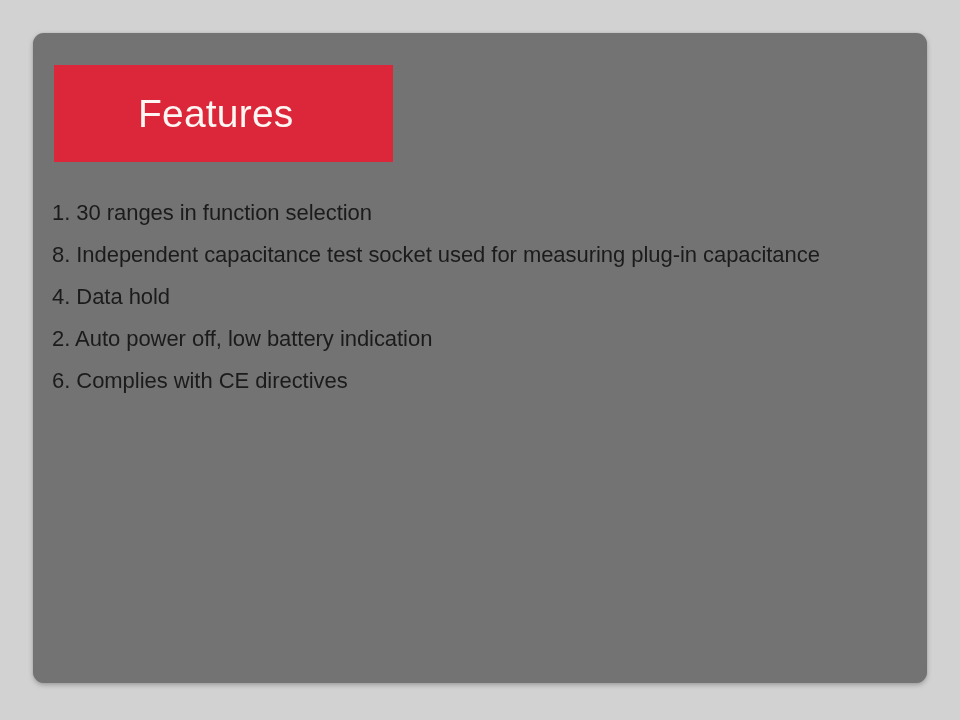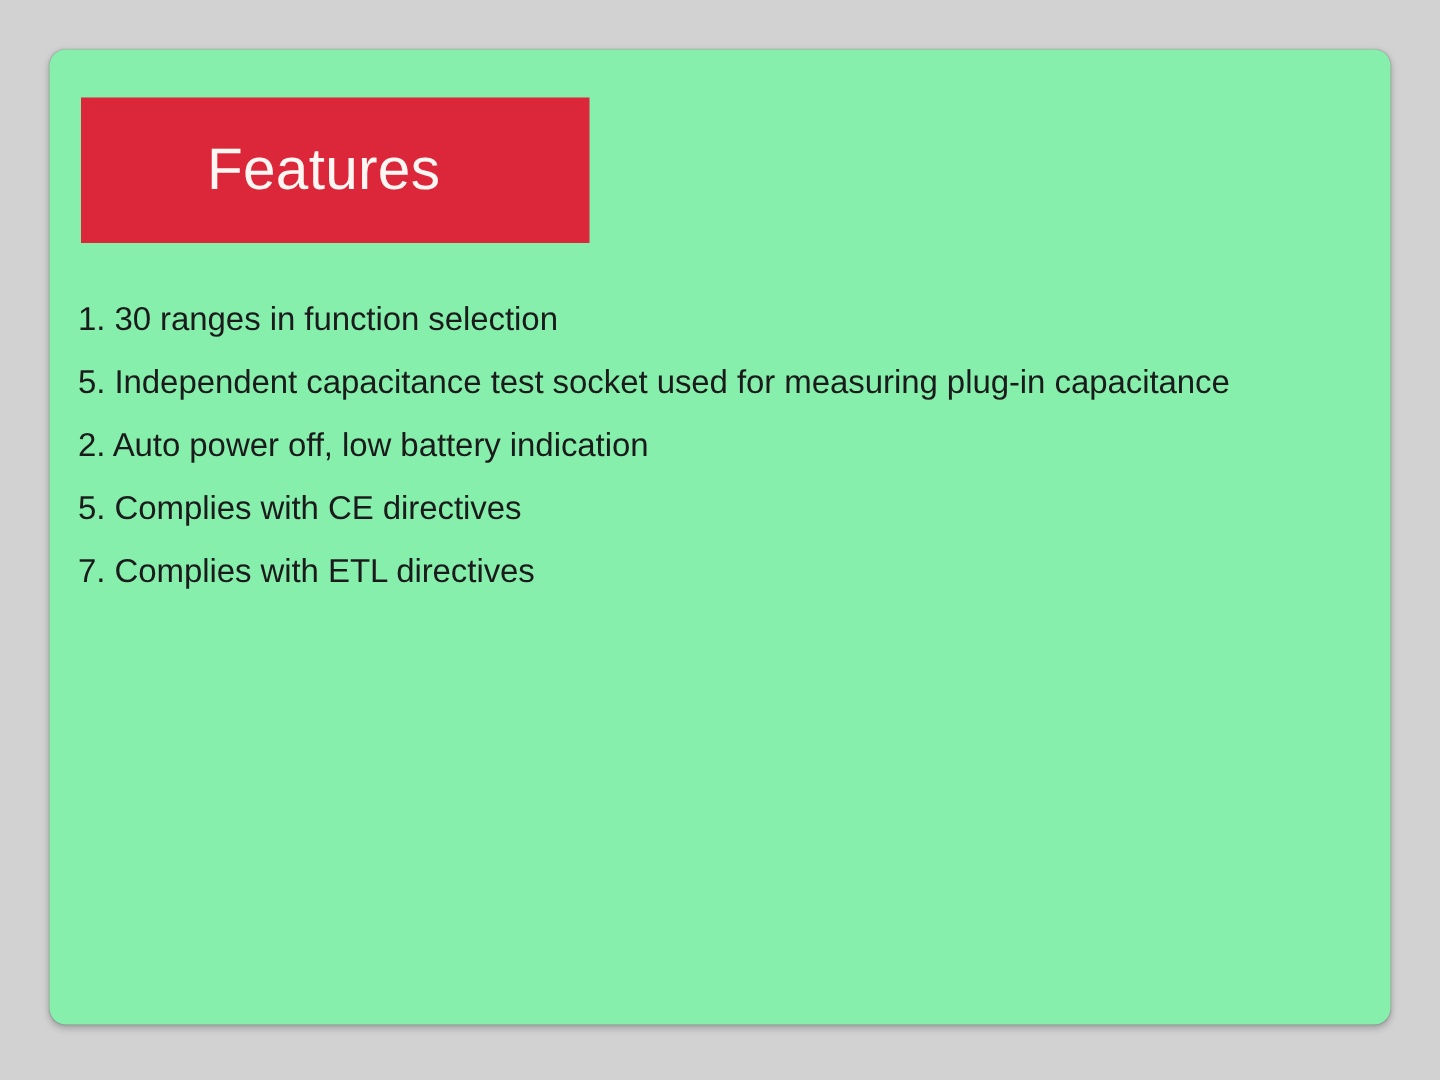--- a/index.html
+++ b/index.html
@@ -21,21 +21,21 @@
     box-sizing: border-box;
   }
 
   
   .slide-card {
     position: absolute;
     left: 33px;
     top: 33px;
     width: 894px;
     height: 650px;
-    background: #86efac;
+    background: #737373;
     border-radius: 11px;
     box-shadow: 0 2px 5px rgba(0, 0, 0, 0.26),
                 0 0 1px rgba(0, 0, 0, 0.18);
     box-sizing: border-box;
     overflow: hidden;
   }
 
   
   .title-banner {
     position: absolute;
@@ -83,21 +83,21 @@
 <div id="slide-root">
 
   <div class="slide-card">
 
     <div class="title-banner">
       <span class="title-banner-text">Features</span>
     </div>
 
     <ul class="feature-list">
       <li class="feature-item">1. 30 ranges in function selection</li>
-      <li class="feature-item">5. Independent capacitance test socket used for measuring plug-in capacitance</li>
+      <li class="feature-item">8. Independent capacitance test socket used for measuring plug-in capacitance</li>
+      <li class="feature-item">4. Data hold</li>
       <li class="feature-item">2. Auto power off, low battery indication</li>
-      <li class="feature-item">5. Complies with CE directives</li>
-      <li class="feature-item">7. Complies with ETL directives</li>
+      <li class="feature-item">6. Complies with CE directives</li>
     </ul>
 
   </div>
 
 </div>
 
 </body></html>

